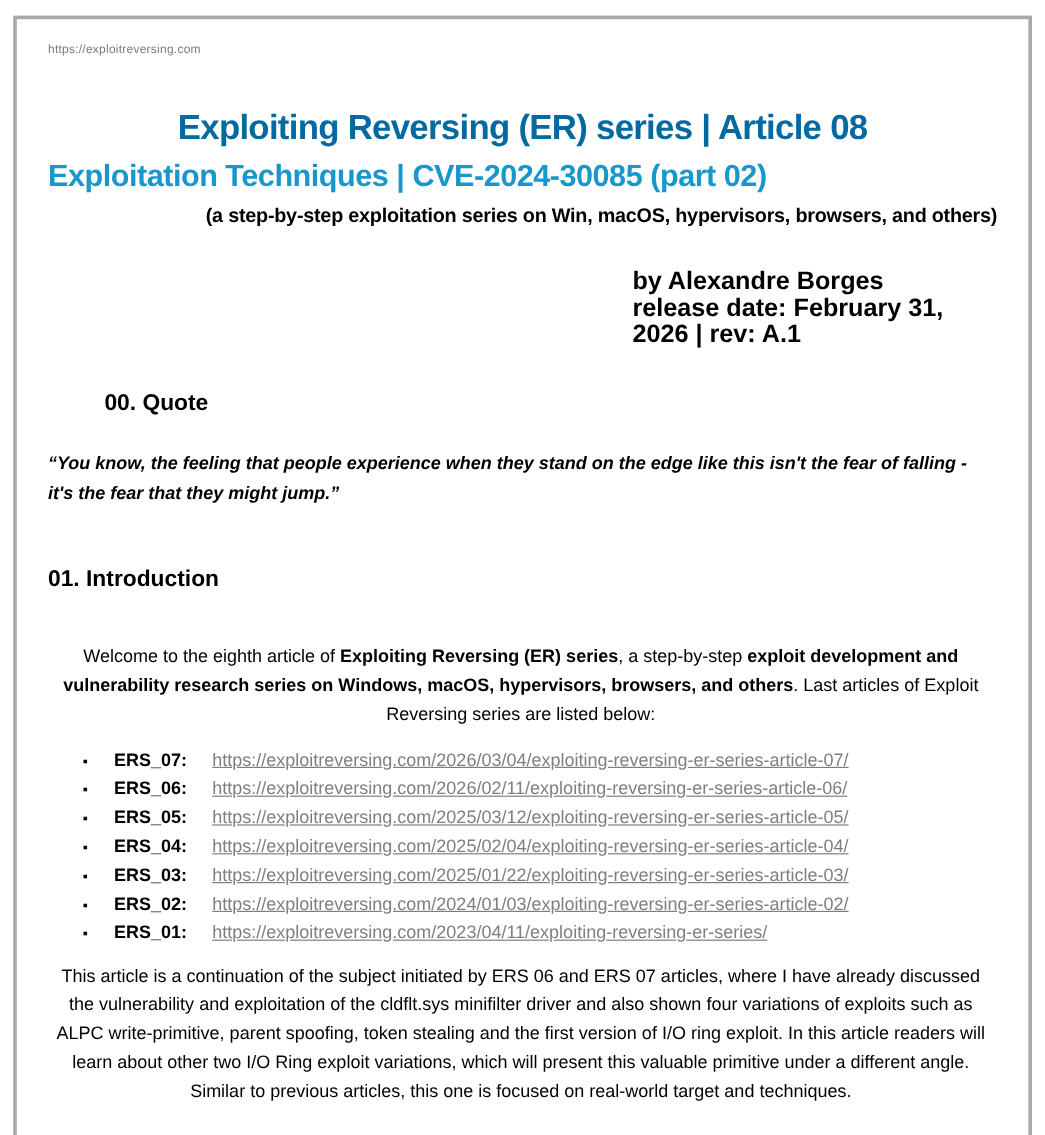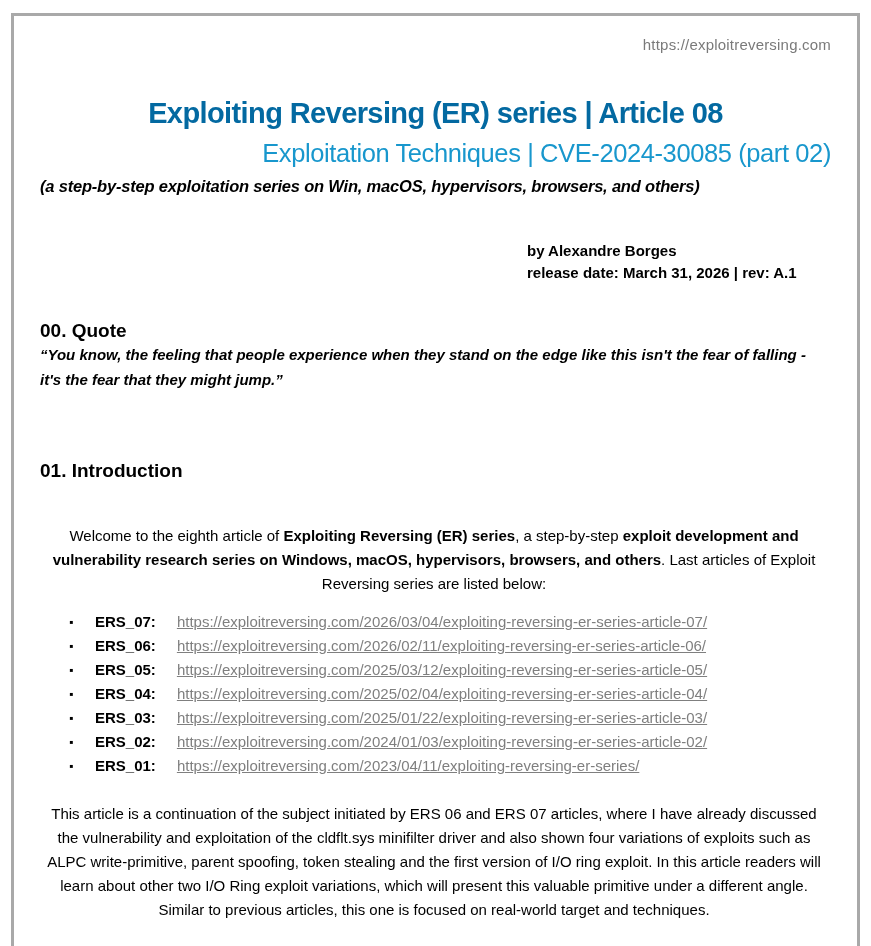--- a/index.html
+++ b/index.html
@@ -19,63 +19,62 @@
     width: 849px;
     height: 1600px;
     box-sizing: border-box;
     border: 3px solid var(--border-gray, #a9a9a9);
     background: #ffffff;
   }
   .content {
     padding: 20px 26px 0 26px;
   }
   .site-url {
-    font-size: 15px;
+    font-size: 10px;
     color: var(--muted-gray, #7a7a7a);
     letter-spacing: 0.2px;
-    text-align: right;
   }
   .title {
     margin: 44px 0 0 0;
     text-align: center;
     font-size: 29px;
     font-weight: bold;
     letter-spacing: -0.6px;
     color: #0369a1;
   }
   .subtitle {
     margin: 9px 0 0 0;
-    text-align: right;
+    text-align: left;
     font-size: 25.5px;
-    font-weight: normal;
+    font-weight: bold;
     letter-spacing: -0.4px;
     color: var(--accent-blue, #1897cd);
   }
   .tagline {
     margin: 9px 0 0 0;
-    text-align: left;
+    text-align: right;
     font-size: 16.5px;
     font-weight: bold;
-    font-style: italic;
     letter-spacing: -0.2px;
   }
   .byline {
-    margin: 44px 0 0 487px;
+    margin: 34px 0 0 487px;
     font-weight: bold;
-    font-size: 15px;
+    font-size: 21px;
     line-height: 22px;
   }
   .section-heading {
     font-size: 19px;
     font-weight: bold;
     margin: 0;
   }
-  .heading-quote { margin-top: 36px; }
-  .heading-introduction { margin-top: 68px; }
+  .heading-quote { margin-top: 36px; margin-left: 47px; }
+  .heading-introduction { margin-top: 48px; }
   .quote-block {
+    margin-top: 26px;
     width: 788px;
   }
   .quote-text {
     font-size: 15px;
     font-weight: bold;
     font-style: italic;
     line-height: 25px;
   }
   .quote-attribution {
     font-size: 15px;
@@ -83,21 +82,21 @@
     line-height: 25px;
   }
   .body-par {
     margin: 0;
     width: 788px;
     font-size: 15px;
     line-height: 24px;
     text-align: center;
   }
   .par-welcome { margin-top: 42px; }
-  .par-closing { margin-top: 24px; }
+  .par-closing { margin-top: 12px; }
   .article-list {
     list-style: none;
     margin: 14px 0 0 0;
     padding: 0;
   }
   .article-list li {
     position: relative;
     padding-left: 55px;
     line-height: 24px;
     font-size: 15px;
@@ -132,21 +131,21 @@
     <div class="site-url">https://exploitreversing.com</div>
 
     <h1 class="title">Exploiting Reversing (ER) series | Article 08</h1>
 
     <h2 class="subtitle">Exploitation Techniques | CVE-2024-30085 (part 02)</h2>
 
     <div class="tagline">(a step-by-step exploitation series on Win, macOS, hypervisors, browsers, and others)</div>
 
     <div class="byline">
       <div>by Alexandre Borges</div>
-      <div>release date: March 31, 2026 | rev: A.1</div>
+      <div>release date: February 31, 2026 | rev: A.1</div>
     </div>
 
     <h3 class="section-heading heading-quote">00. Quote</h3>
 
     <div class="quote-block">
       <div class="quote-text">“You know, the feeling that people experience when they stand on the edge like this isn't the fear of falling - it's the fear that they might jump.”</div>
     </div>
 
     <h3 class="section-heading heading-introduction">01. Introduction</h3>
 

